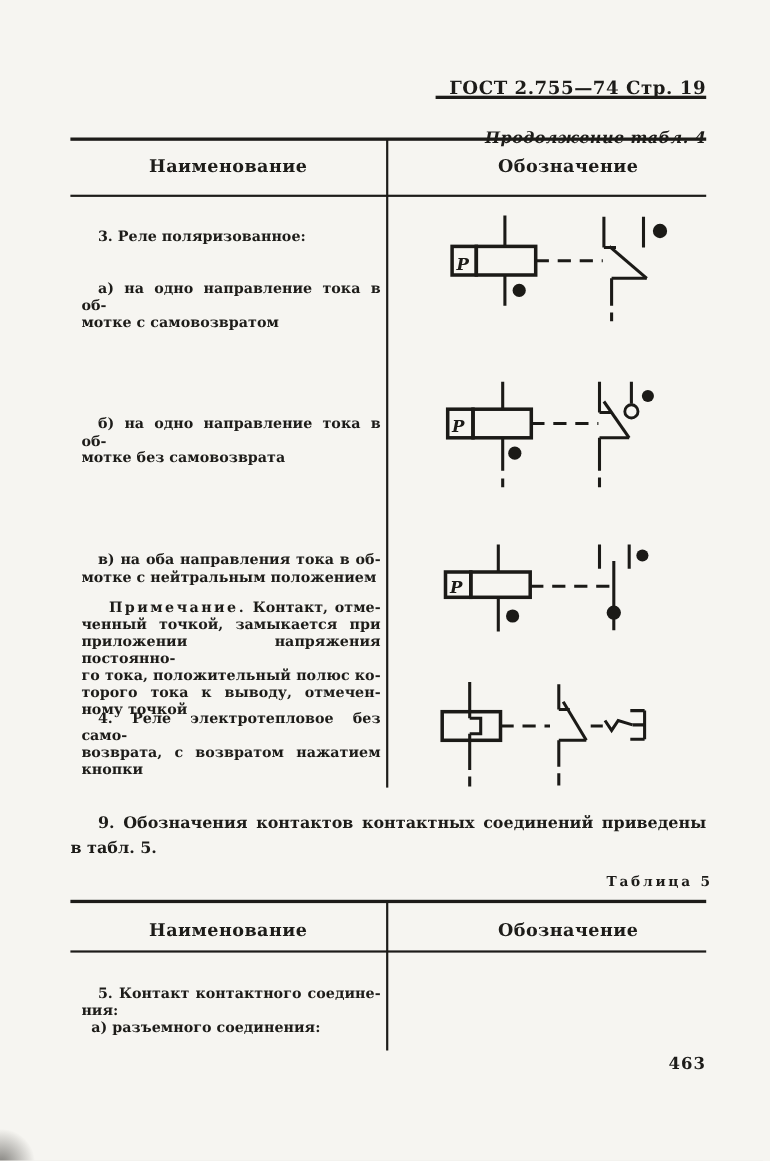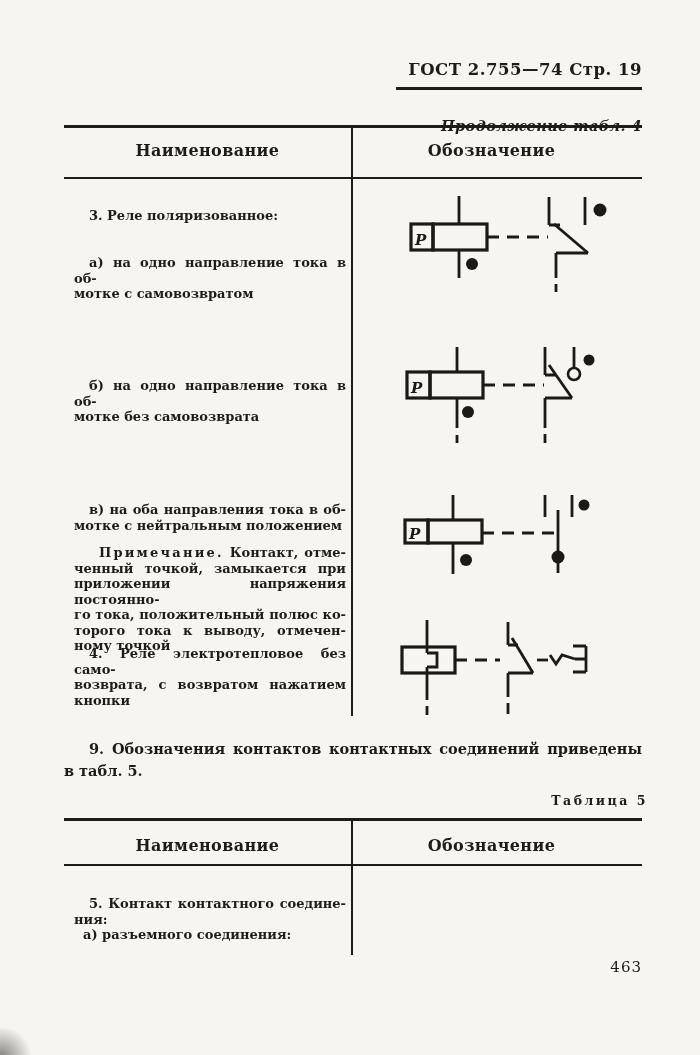--- a/index.html
+++ b/index.html
@@ -19,34 +19,34 @@
   .rule{position:absolute;background:#1d1c19;}
   .hdr-rule{left:396px;top:87px;width:246px;height:3px;}
   .t4-top{left:64px;top:125px;width:578px;height:3px;box-shadow:0 4px 0 -2.5px #1d1c19;}
   .t4-hdr-rule{left:64px;top:177px;width:578px;height:2px;}
   .t4-vdiv{left:351px;top:126px;width:2px;height:590px;}
   .t5-top{left:64px;top:818px;width:578px;height:3px;}
   .t5-hdr-rule{left:64px;top:864px;width:578px;height:2px;}
   .t5-vdiv{left:351px;top:819px;width:2px;height:136px;}
   
   .hdr-title{
-    position:absolute;top:60px;right:58px;
+    position:absolute;top:70px;right:58px;
     font-size:16.5px;font-weight:bold;letter-spacing:.5px;
   }
   .continuation{
     position:absolute;top:97px;right:58px;
     font-size:14.5px;font-weight:bold;font-style:italic;letter-spacing:.4px;margin-top:20px;
   }
   
   .col-label{
     position:absolute;top:141px;
     font-size:16px;font-weight:bold;text-align:center;letter-spacing:.4px;
   }
   .col-label.name{left:64px;width:287px;}
-  .col-label.desig{left:347px;width:289px;}
+  .col-label.desig{left:372px;width:289px;}
   .col-label.t5{top:836px;}
   
   .txt{
     position:absolute;left:74px;width:272px;
     font-size:13px;font-weight:bold;line-height:15.5px;margin-top:16px;
   }
   .txt .ln{text-align:justify;text-align-last:justify;}
   .txt .ln.last{text-align:left;text-align-last:left;}
   .ind1{text-indent:15px;}
   .ind2{text-indent:25px;}
@@ -57,21 +57,21 @@
     font-size:14.5px;font-weight:bold;line-height:22px;
   }
   .para9 .ln{text-align:justify;text-align-last:justify;}
   .para9 .ln.last{text-align:left;text-align-last:left;}
   .tbl5-label{
     position:absolute;top:793px;right:52px;
     font-size:12.5px;font-weight:bold;letter-spacing:2.5px;
   }
   .page-num{
     position:absolute;top:958px;right:58px;
-    font-size:15px;font-weight:normal;letter-spacing:1px;text-align:center;
+    font-size:15px;font-weight:bold;letter-spacing:1px;text-align:center;
   }
   
   .sym{position:absolute;}
   .sym .st{stroke:#1b1a17;fill:none;stroke-width:2.8px;}
   .sym .thick{stroke-width:3.2px;}
   .sym .dash{stroke-dasharray:12 8;}
   .sym .dot{fill:#1b1a17;stroke:none;}
   .sym .ring{stroke:#1b1a17;fill:#f6f5f1;stroke-width:2.6px;}
   .sym .sym-letter{
     font-family:"DejaVu Serif",serif;font-style:italic;font-weight:bold;

